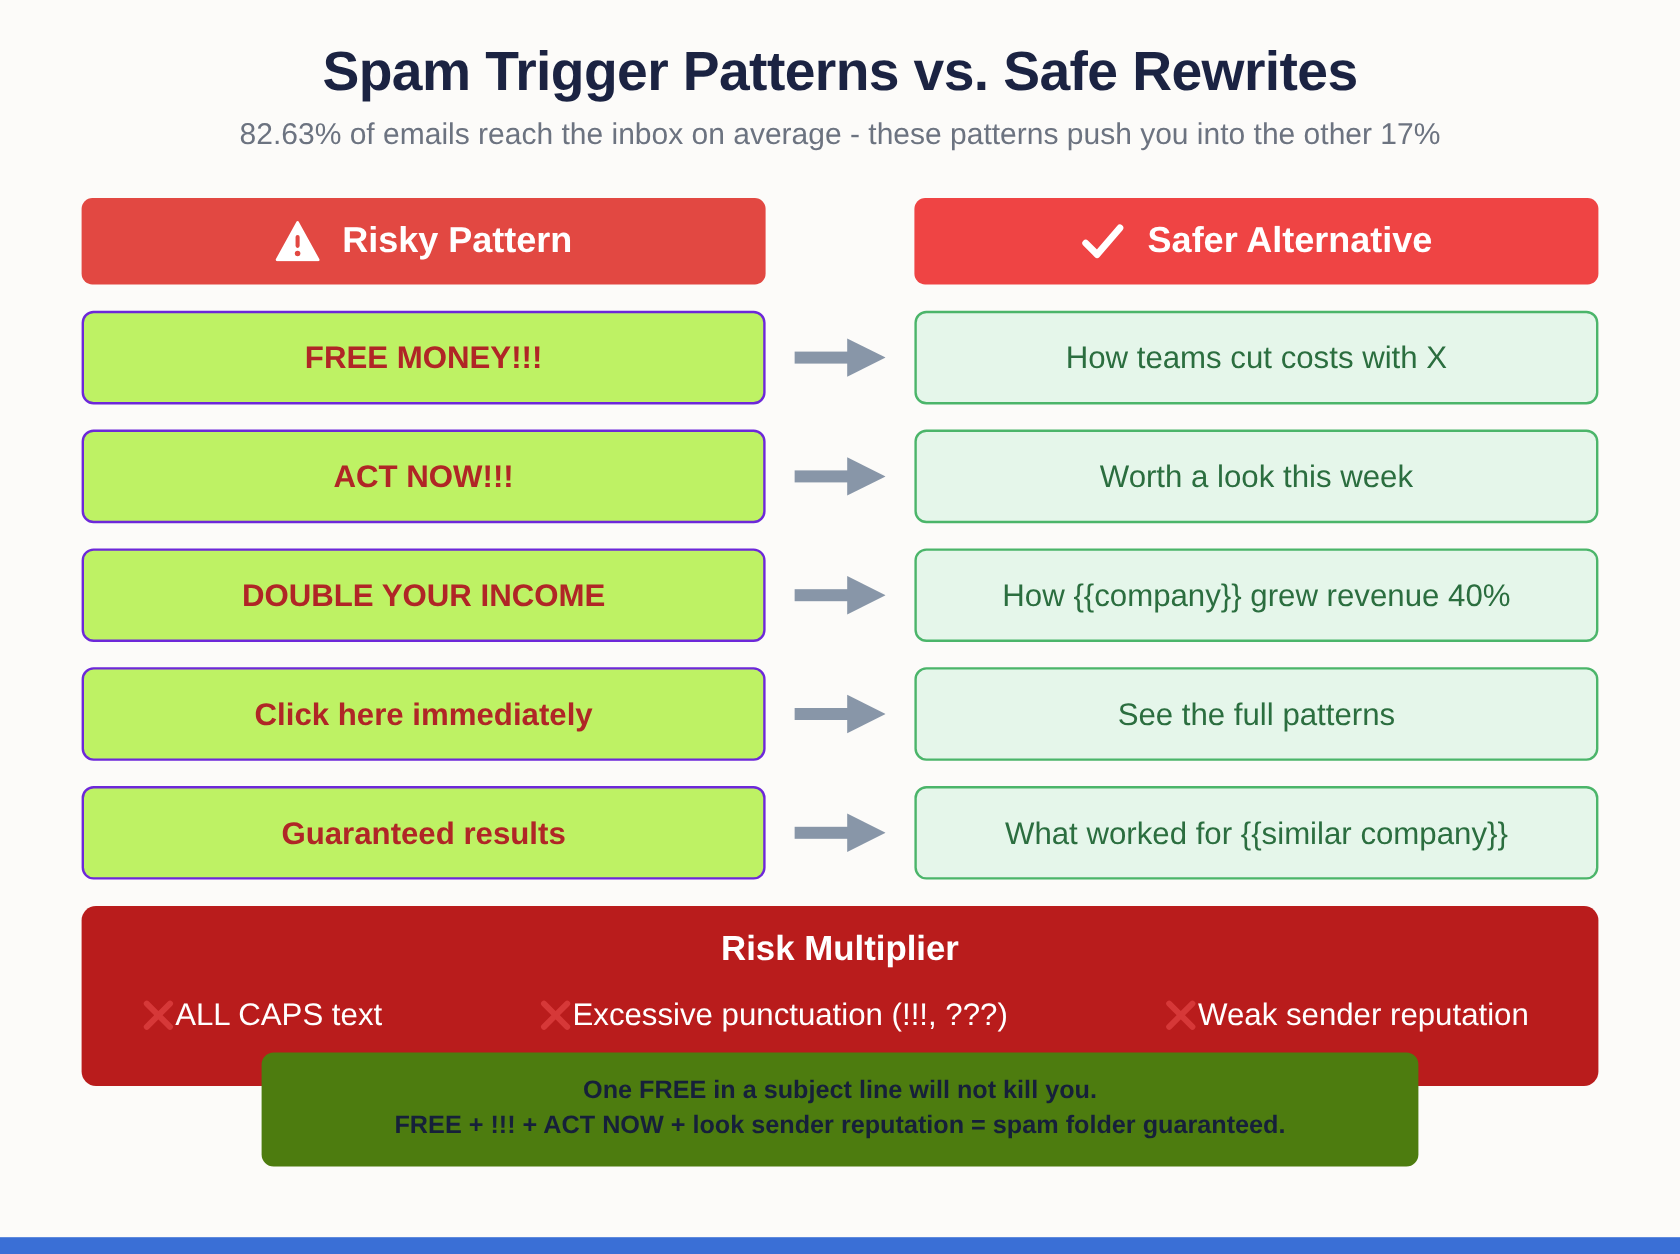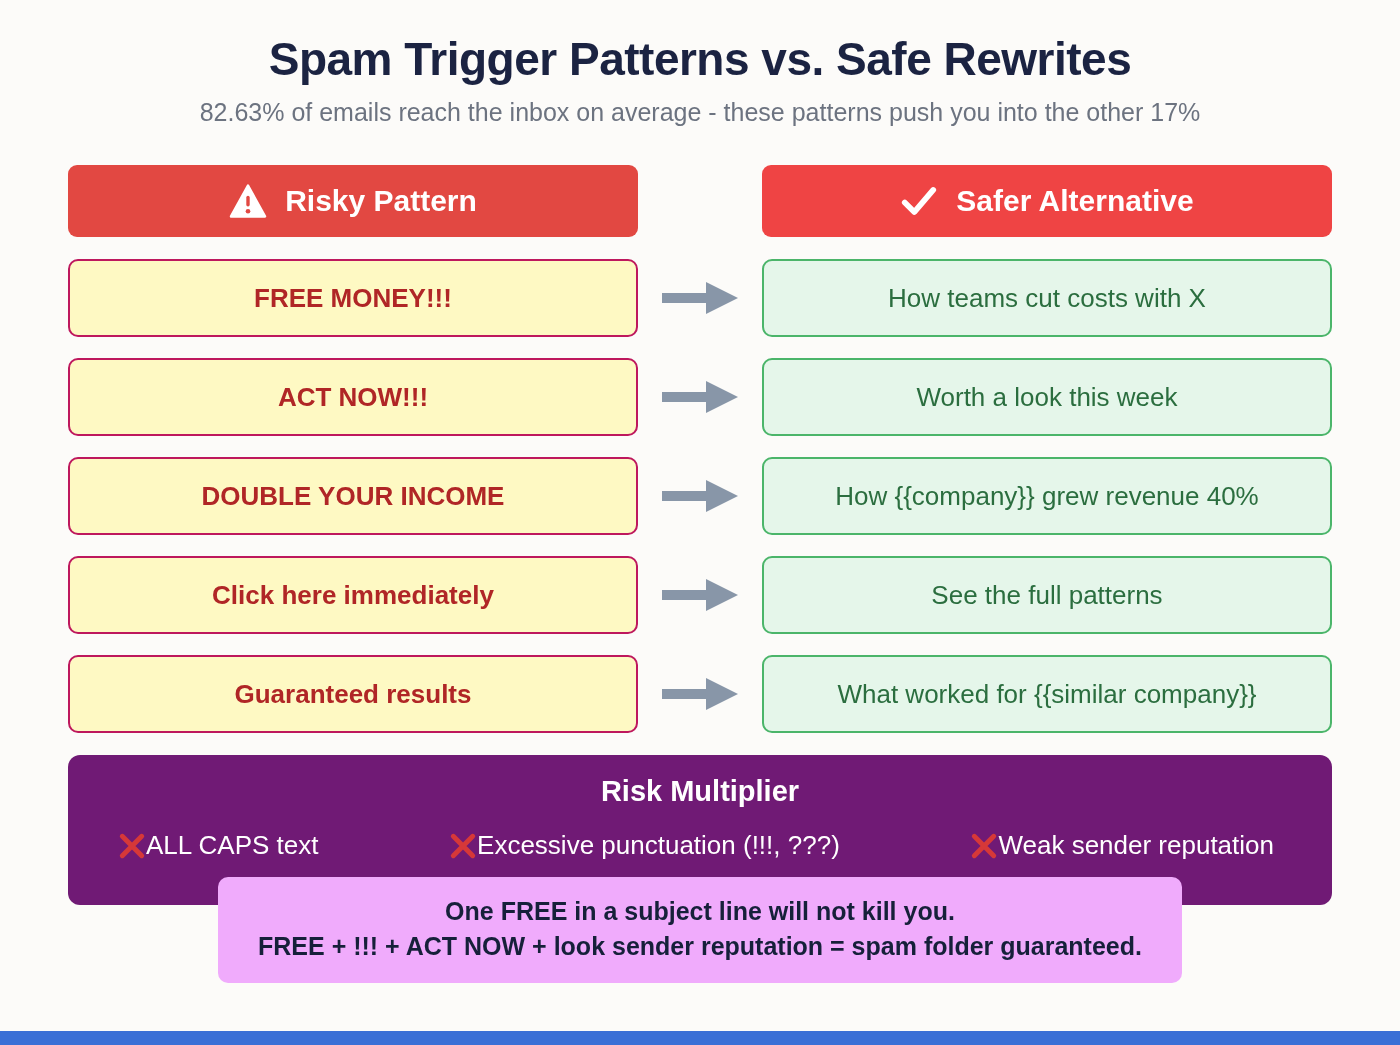--- a/index.html
+++ b/index.html
@@ -55,40 +55,40 @@
   .cell {
     height: 78px;
     border-radius: 10px;
     display: flex;
     align-items: center;
     justify-content: center;
     font-size: 26px;
     box-sizing: border-box;
   }
   .risky-cell {
-    background: #fef9c3;
-    border: 2px solid #be185d;
+    background: #bef264;
+    border: 2px solid #6d28d9;
     color: #b02626;
     font-weight: 700;
   }
   .safe-cell {
     background: #e5f6ea;
     border: 2px solid #4bb56a;
     color: #2b6e3f;
     font-weight: 400;
   }
   .arrow-cell {
     display: flex;
     align-items: center;
     justify-content: center;
   }
   .banner {
     margin: 22px 68px 0;
     height: 150px;
-    background: #701a75;
+    background: #b91c1c;
     border-radius: 12px;
     color: #ffffff;
     box-sizing: border-box;
   }
   .banner-title {
     padding-top: 20px;
     text-align: center;
     font-size: 29px;
     font-weight: 700;
   }
@@ -101,28 +101,28 @@
     display: flex;
     align-items: center;
     font-size: 26px;
     font-weight: 400;
   }
   .note {
     position: relative;
     z-index: 2;
     width: 964px;
     margin: -28px auto 0;
-    background: #f0abfc;
+    background: #4d7c0f;
     border-radius: 10px;
     padding: 17px 20px 19px;
     box-sizing: border-box;
     text-align: center;
     color: #16203a;
     font-weight: 700;
-    font-size: 25px;
+    font-size: 21px;
     line-height: 1.4;
   }
   .bottom-bar {
     position: absolute;
     left: 0;
     right: 0;
     bottom: 0;
     height: 14px;
     background: #3a6fd6;
   }

